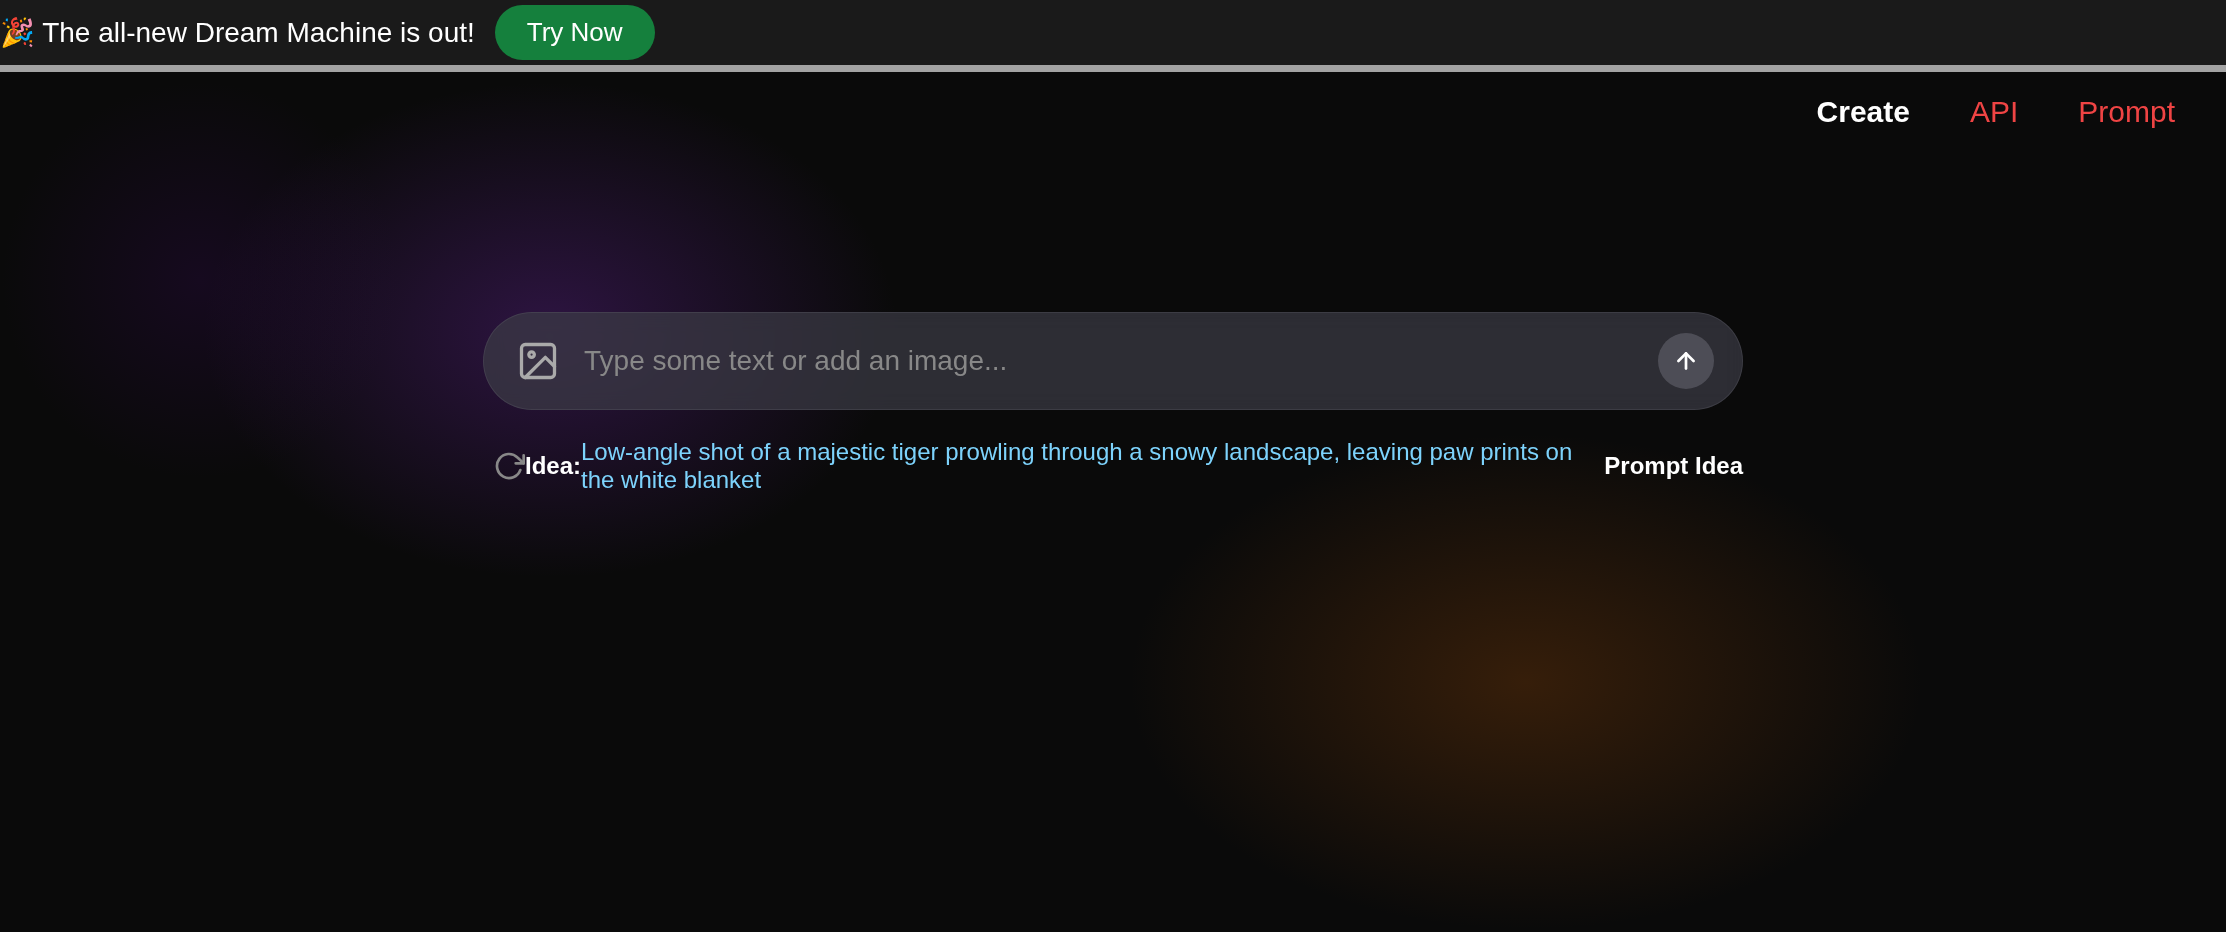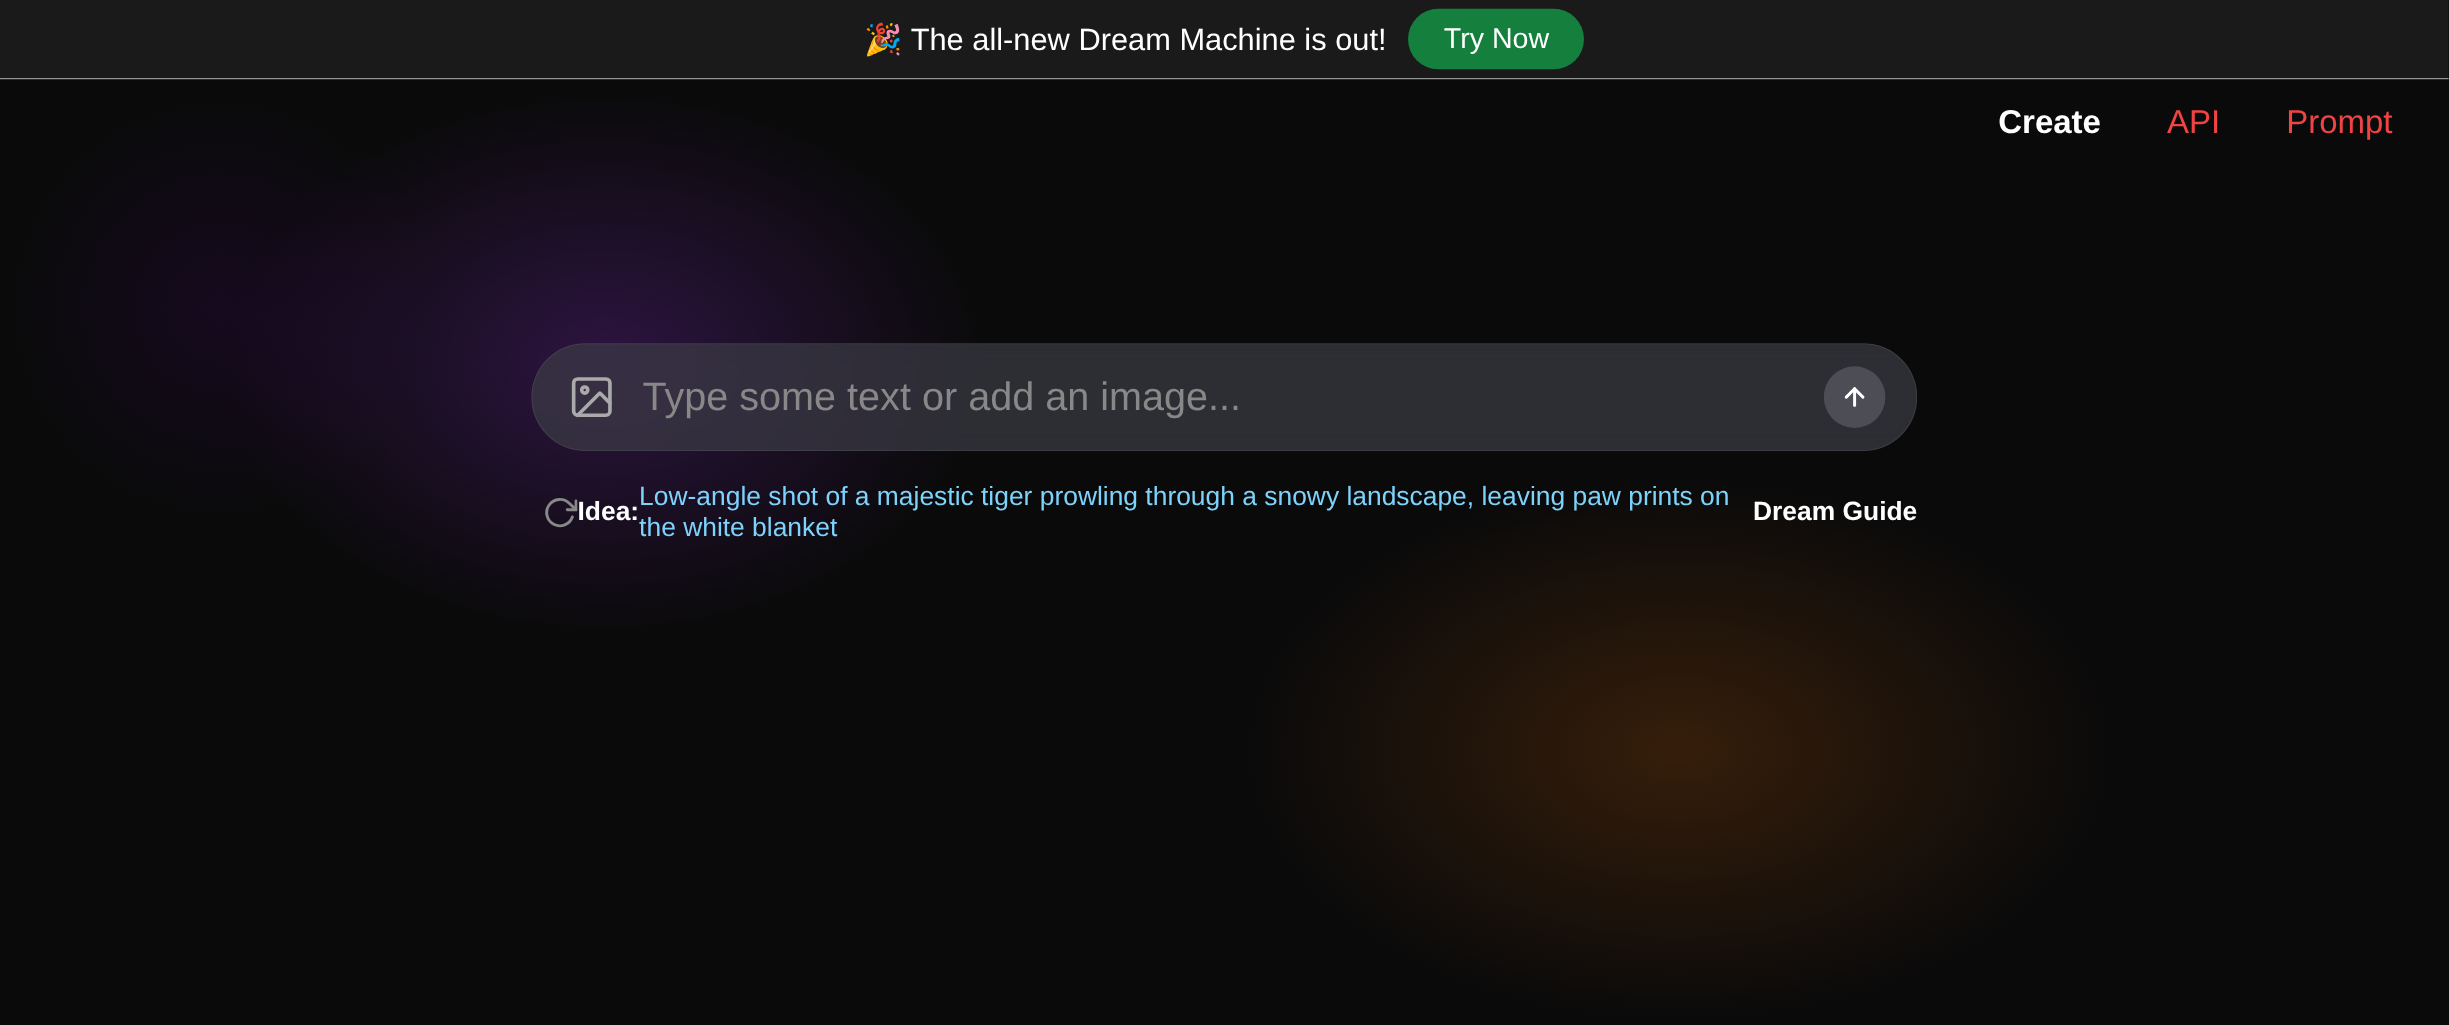--- a/index.html
+++ b/index.html
@@ -48,23 +48,22 @@
       pointer-events: none;
     }
 
     
     .announcement-bar {
       width: 100%;
       height: 72px;
       background: #1a1a1a;
       display: flex;
       align-items: center;
-      justify-content: center;
       gap: 20px;
-      border-bottom: 1px solid #a3a3a3;
+      border-bottom: 7px solid #a3a3a3;
       position: relative;
       z-index: 10;
     }
 
     .announcement-text {
       color: #ffffff;
       font-size: 28px;
       font-weight: 400;
     }
 
@@ -154,21 +153,21 @@
       width: 44px;
       height: 44px;
     }
 
     .prompt-input {
       flex: 1;
       background: transparent;
       border: none;
       outline: none;
       color: #4d7c0f;
-      font-size: 36px;
+      font-size: 28px;
       font-weight: 400;
     }
 
     .prompt-input::placeholder {
       color: #888888;
     }
 
     .submit-button {
       width: 56px;
       height: 56px;
@@ -278,17 +277,17 @@
 
   <div class="idea-row">
 
     <svg class="refresh-icon" viewBox="0 0 24 24" fill="none" stroke="#888888" stroke-width="2" stroke-linecap="round" stroke-linejoin="round">
       <polyline points="23 4 23 10 17 10"></polyline>
       <path d="M20.49 15a9 9 0 1 1-2.12-9.36L23 10"></path>
     </svg>
 
     <span class="idea-label">Idea:</span>
     <span class="idea-text">Low-angle shot of a majestic tiger prowling through a snowy landscape, leaving paw prints on the white blanket</span>
-    <a class="prompt-guide-link">Dream Guide</a>
+    <a class="prompt-guide-link">Prompt Idea</a>
 
   </div>
 
 </main>
 
 </body></html>

